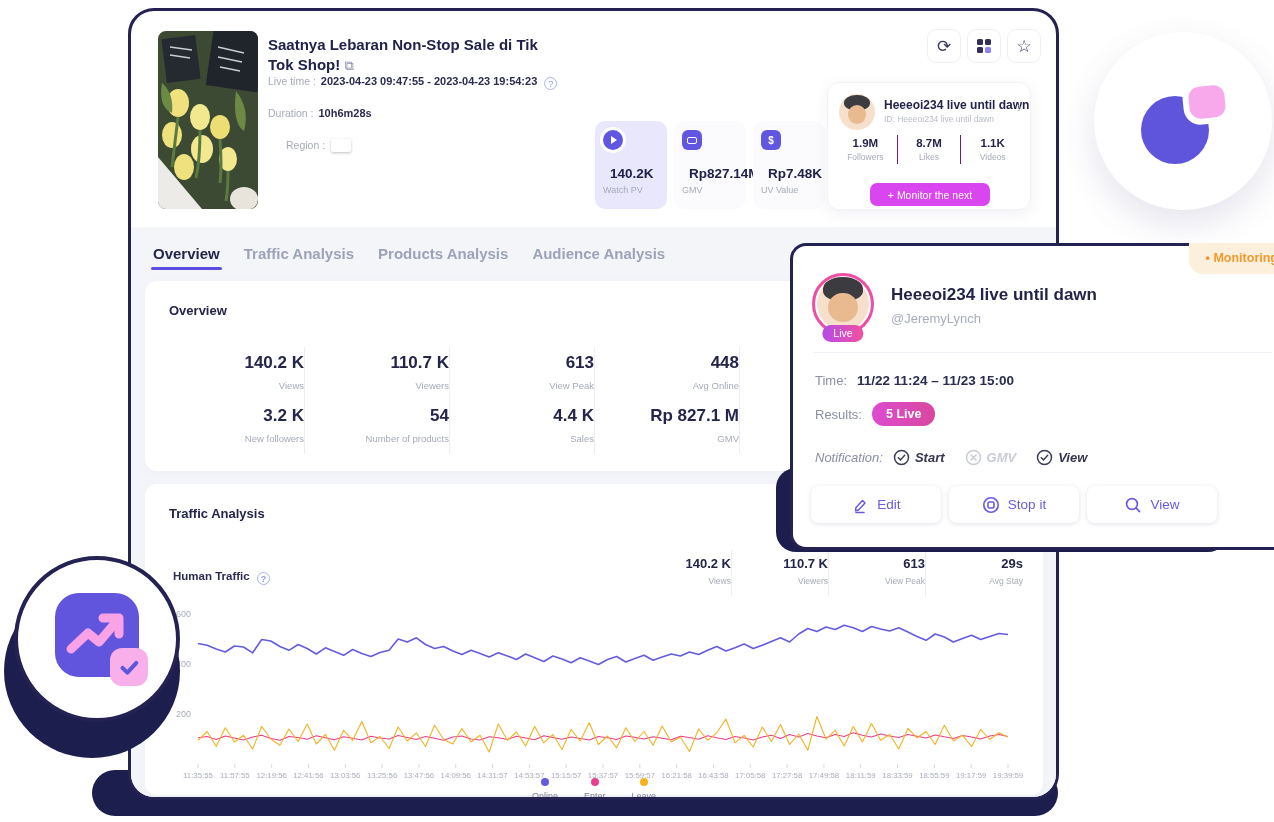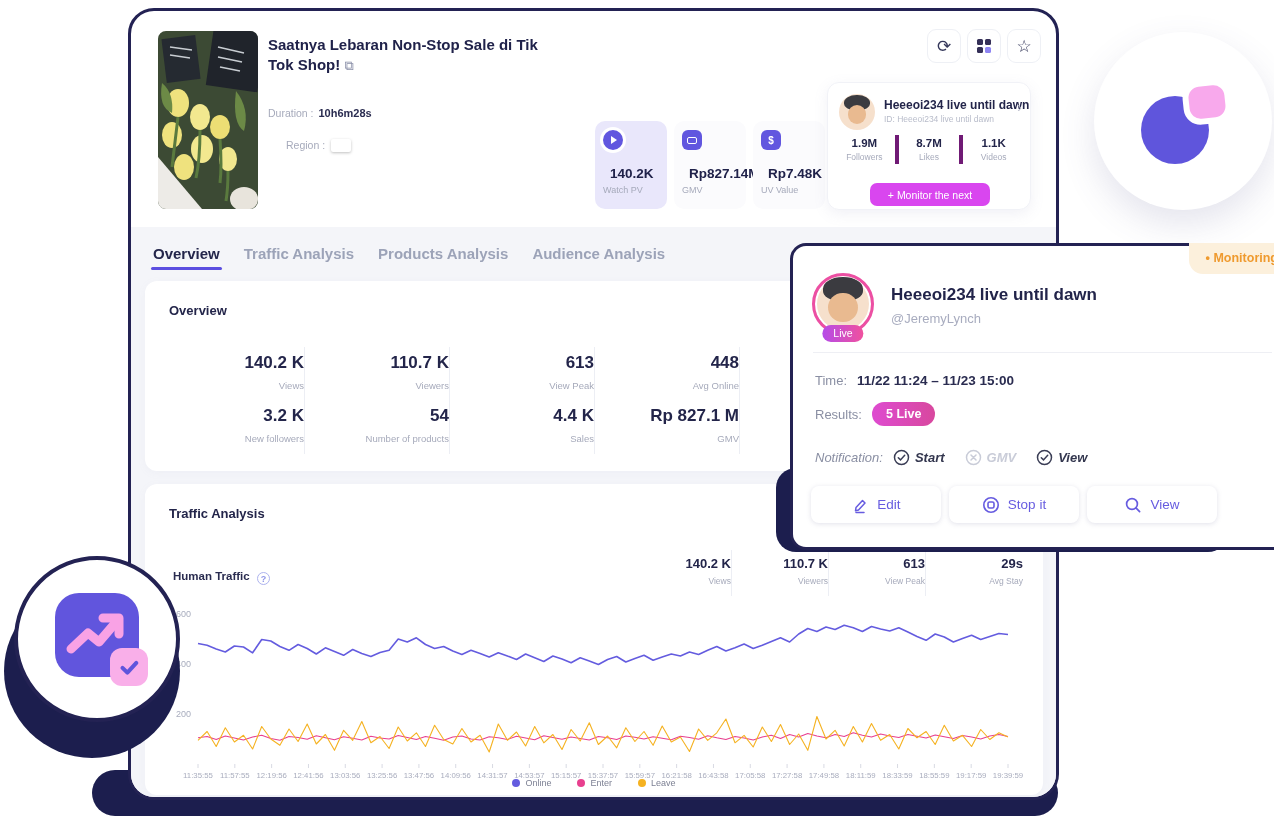--- a/index.html
+++ b/index.html
@@ -42,21 +42,21 @@
   .card-bar { width:10px; height:7px; border:1.5px solid #fff; border-radius:2px; }
 
   #host-card { left:696px; top:71px; width:204px; height:128px; background:#fff; border:1px solid #F1F2F7; border-radius:12px; box-shadow:0 4px 14px rgba(140,140,180,.12); }
   .face { border-radius:50%; background:#F6E0CC; position:relative; overflow:hidden; }
   .face .hair { position:absolute; left:15%; top:2%; width:70%; height:42%; background:#3B3B40; border-radius:50% 50% 42% 42%; }
   .face .skin { position:absolute; left:24%; top:30%; width:52%; height:52%; background:#E9BA90; border-radius:50%; }
   #host-ava { left:11px; top:11px; width:36px; height:36px; }
   #host-name { left:56px; top:15px; font-size:12px; font-weight:bold; color:#23254A; width:130px; white-space:nowrap; }
   #host-id { left:56px; top:31px; font-size:8.5px; color:#B8BCCA; }
   #host-stats { left:6px; top:52px; width:190px; display:flex; }
-  #host-stats .hs { flex:1; text-align:center; border-right:4px solid #701a75; padding:2px 0; }
+  #host-stats .hs { flex:1; text-align:center; border-right:1px solid #701a75; padding:2px 0; }
   #host-stats .hs:last-child { border-right:none; }
   .hs-val { font-size:11.5px; font-weight:bold; color:#23254A; }
   .hs-lab { font-size:8.5px; color:#A6AABB; margin-top:3px; }
   #monitor-btn { left:42px; top:100px; width:120px; height:23px; background:#d946ef; color:#fff; border:none; border-radius:7px; font-size:10.5px; font-family:inherit; cursor:pointer; }
 
   
   #tabs { left:20px; top:230px; display:flex; gap:20px; }
   .tab { font-size:15px; font-weight:bold; color:#9CA3B8; padding:4px 2px 10px; cursor:pointer; position:relative; }
   .tab.active { color:#23254A; }
   .tab.active::after { content:""; position:absolute; left:0; right:0; bottom:2px; height:3px; border-radius:2px; background:#5B4EE0; }
@@ -72,21 +72,21 @@
   .cell { text-align:right; padding:6px 0 10px; border-right:1px solid #ECEEF4; }
   .cell .v { font-size:17px; font-weight:bold; color:#23254A; }
   .cell .l { font-size:9.5px; color:#A6AABB; margin-top:7px; }
   #tr-stats { left:490px; top:66px; grid-template-columns:repeat(4,97px); }
   #tr-stats .cell:last-child { border-right:none; }
   #tr-stats .v { font-size:13px; } #tr-stats .l { font-size:8.5px; margin-top:5px; }
 
   #ht-label { position:absolute; left:28px; top:86px; font-size:11.5px; font-weight:bold; color:#2A2C50; }
   #traffic-chart { position:absolute; left:20px; top:110px; }
   #chart-legend { position:absolute; left:0; right:0; top:294px; display:flex; justify-content:center; gap:26px; }
-  .lg-item { display:flex; align-items:center; gap:5px; font-size:9px; color:#7D8194; cursor:pointer; }
+  .lg-item { display:flex; align-items:center; gap:5px; font-size:9px; color:#7D8194; cursor:pointer;flex-direction:column; }
   .lg-dot { width:8px; height:8px; border-radius:50%; }
 
   
   #mon-card { left:790px; top:243px; width:505px; height:307px; background:#fff; border:3px solid #232253; border-radius:16px; z-index:9; }
   #mon-badge { position:absolute; right:-3px; top:-3px; background:#FCF0DC; color:#EF9A2E; font-size:12.5px; font-weight:bold; padding:8px 17px 9px; border-radius:0 15px 0 14px; }
   #mon-ava-wrap { position:absolute; left:19px; top:27px; width:62px; height:62px; }
   #mon-ava { width:62px; height:62px; border:3px solid #EC4FA3; box-shadow:0 0 0 2px #fff inset; }
   #mon-live { position:absolute; left:50%; transform:translateX(-50%); bottom:-7px; background:linear-gradient(90deg,#B54BE8,#F0519E); color:#fff; font-size:10.5px; padding:2px 11px 3px; border-radius:10px; }
   #mon-name { position:absolute; left:98px; top:39px; font-size:17px; font-weight:bold; color:#22244A; }
   #mon-handle { position:absolute; left:98px; top:65px; font-size:13px; color:#A8ACBF; }
@@ -136,20 +136,25 @@
       <path d="M78 60 q14 18 8 40 q-12 -8 -8 -40" fill="#6C8A46"></path>
       <path d="M4 52 q12 10 10 30 q-14 -6 -10 -30" fill="#6C8A46"></path>
       <path d="M0 126 L44 178 L0 178 Z" fill="#EDEBE7"></path>
       <ellipse cx="86" cy="168" rx="14" ry="12" fill="#E8E4DC"></ellipse>
     </svg>
   </div>
 
   <div class="abs" id="title">
     <span>Saatnya Lebaran Non-Stop Sale di TikTok Shop!</span>
     <span class="copy-glyph">⧉</span>
+  </div>
+  <div class="abs info-row" id="row-live">
+    <span>Live time :</span>
+    <b>2023-04-23 09:47:55 - 2023-04-23 19:54:23</b>
+    <span class="q-icon">?</span>
   </div>
   <div class="abs info-row" id="row-dur">
     <span>Duration :</span>
     <b>10h6m28s</b>
   </div>
   <div class="abs info-row" id="row-region">
     <span>Region :</span>
     <span class="flag"><span class="t"></span><span class="b"></span></span>
   </div>
 

